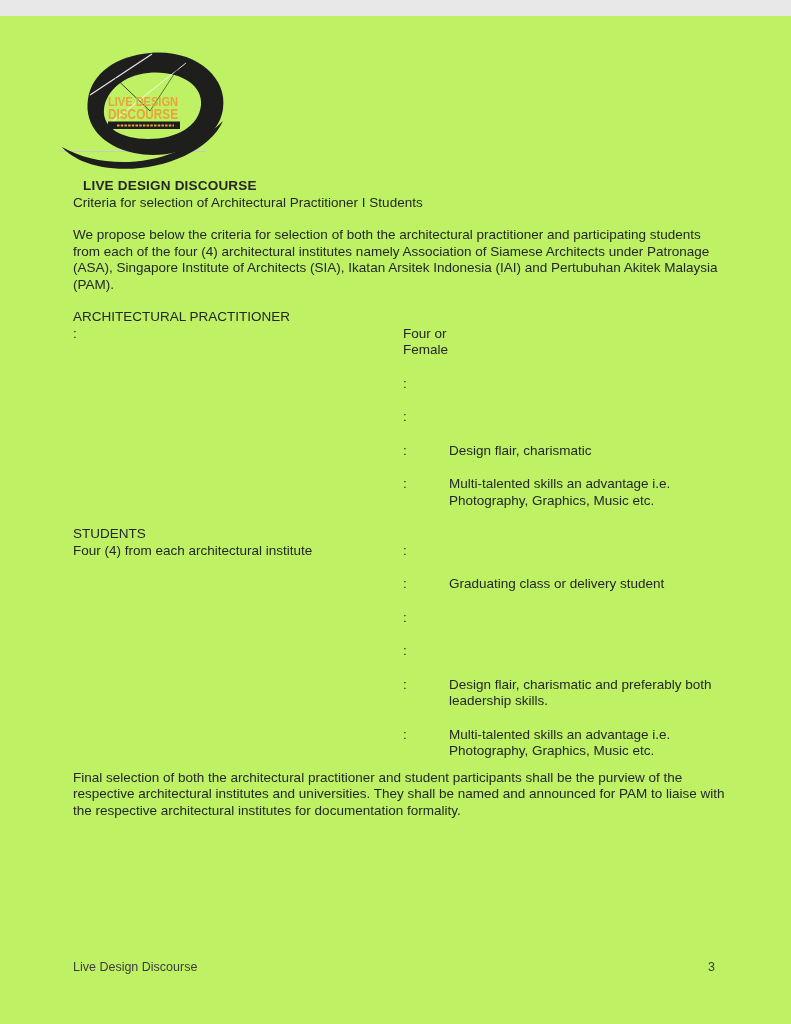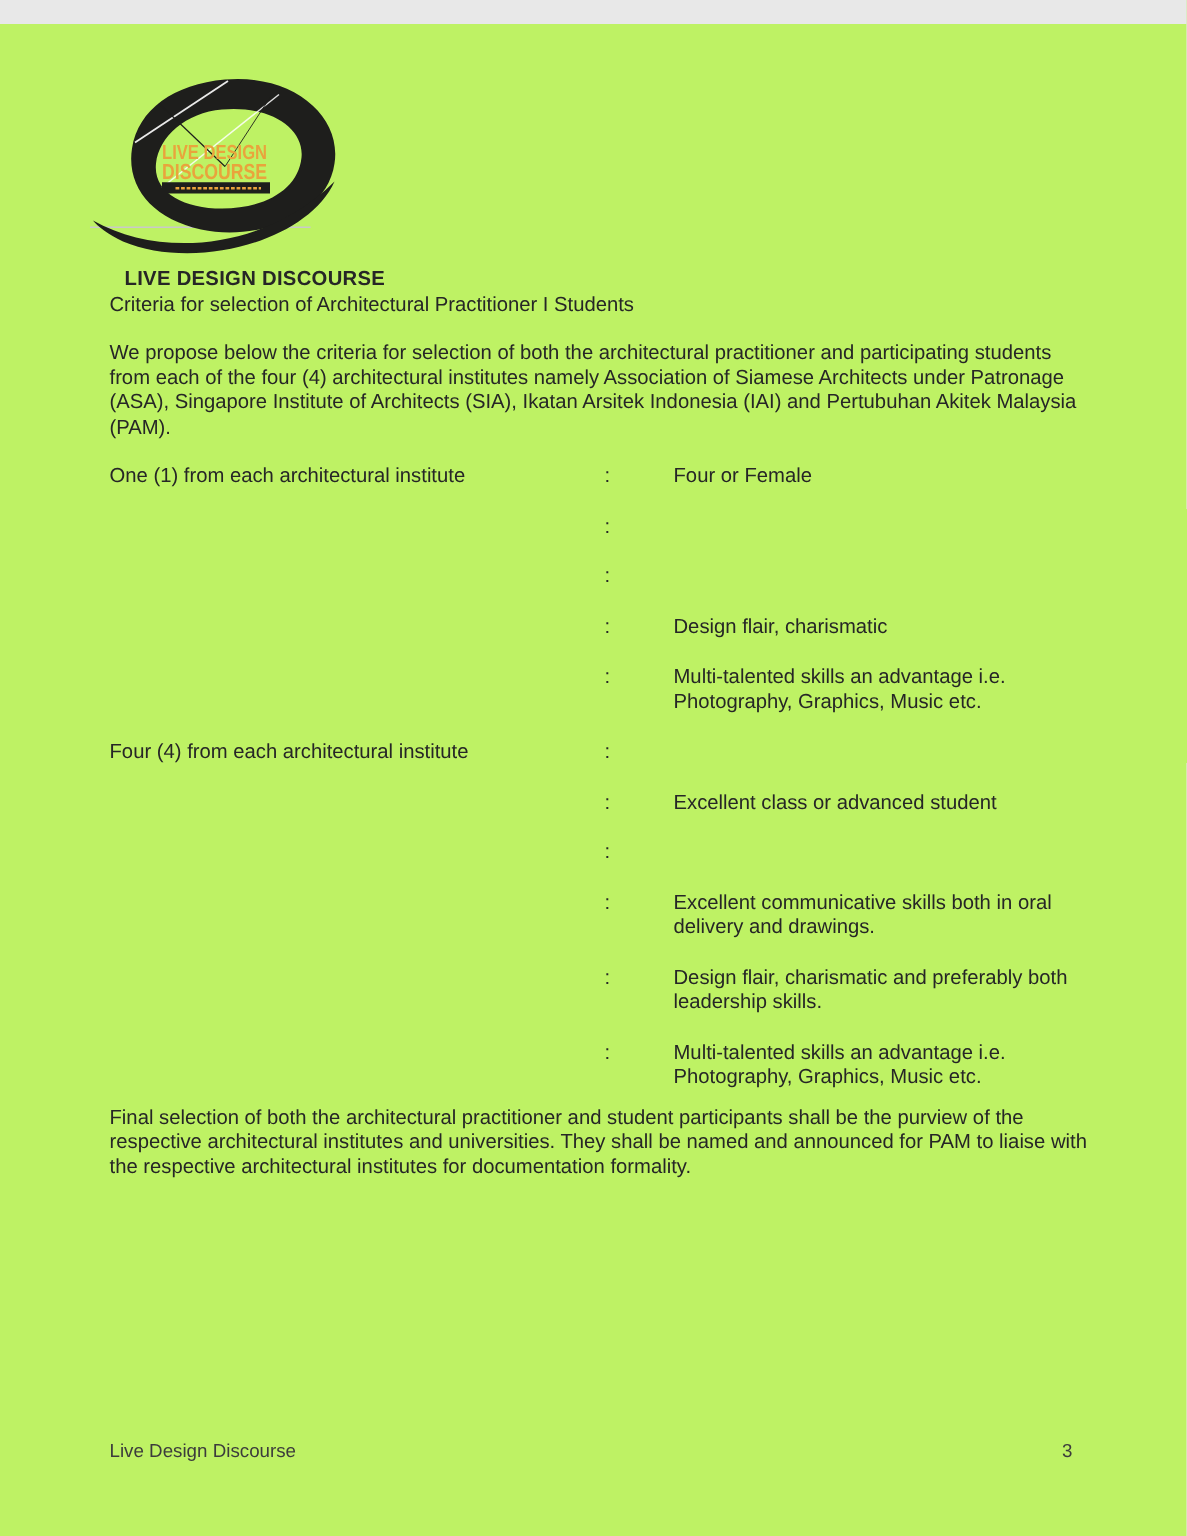--- a/index.html
+++ b/index.html
@@ -75,22 +75,22 @@
     </svg>
   </div>
 
   <div class="content">
     <div class="doc-title">LIVE DESIGN DISCOURSE</div>
     <div class="doc-subtitle">Criteria for selection of Architectural Practitioner I Students</div>
 
     <div class="para">We propose below the criteria for selection of both the architectural practitioner and participating students from each of the four (4) architectural institutes namely Association of Siamese Architects under Patronage (ASA), Singapore Institute of Architects (SIA), Ikatan Arsitek Indonesia (IAI) and Pertubuhan Akitek Malaysia (PAM).</div>
 
     <div class="sections-host">
+        <div class="section-heading">ARCHITECTURAL PRACTITIONER</div>
         <div class="crit-row">
-          <div class="crit-label">One (1) from each architectural institute</div>
           <div class="crit-colon">:</div>
           <div class="crit-value">Four or Female</div>
         </div>
         <div class="crit-row">
           <div class="crit-label"></div>
           <div class="crit-colon">:</div>
         </div>
         <div class="crit-row">
           <div class="crit-label"></div>
           <div class="crit-colon">:</div>
@@ -98,37 +98,37 @@
         <div class="crit-row">
           <div class="crit-label"></div>
           <div class="crit-colon">:</div>
           <div class="crit-value">Design flair, charismatic</div>
         </div>
         <div class="crit-row">
           <div class="crit-label"></div>
           <div class="crit-colon">:</div>
           <div class="crit-value">Multi-talented skills an advantage i.e. Photography, Graphics, Music etc.</div>
         </div>
+        <div class="section-heading">STUDENTS</div>
         <div class="crit-row">
           <div class="crit-label">Four (4) from each architectural institute</div>
           <div class="crit-colon">:</div>
         </div>
         <div class="crit-row">
           <div class="crit-label"></div>
           <div class="crit-colon">:</div>
-          <div class="crit-value">Excellent class or advanced student</div>
+          <div class="crit-value">Graduating class or delivery student</div>
         </div>
         <div class="crit-row">
           <div class="crit-label"></div>
           <div class="crit-colon">:</div>
         </div>
         <div class="crit-row">
           <div class="crit-label"></div>
           <div class="crit-colon">:</div>
-          <div class="crit-value">Excellent communicative skills both in oral delivery and drawings.</div>
         </div>
         <div class="crit-row">
           <div class="crit-label"></div>
           <div class="crit-colon">:</div>
           <div class="crit-value">Design flair, charismatic and preferably both leadership skills.</div>
         </div>
         <div class="crit-row">
           <div class="crit-label"></div>
           <div class="crit-colon">:</div>
           <div class="crit-value">Multi-talented skills an advantage i.e. Photography, Graphics, Music etc.</div>

